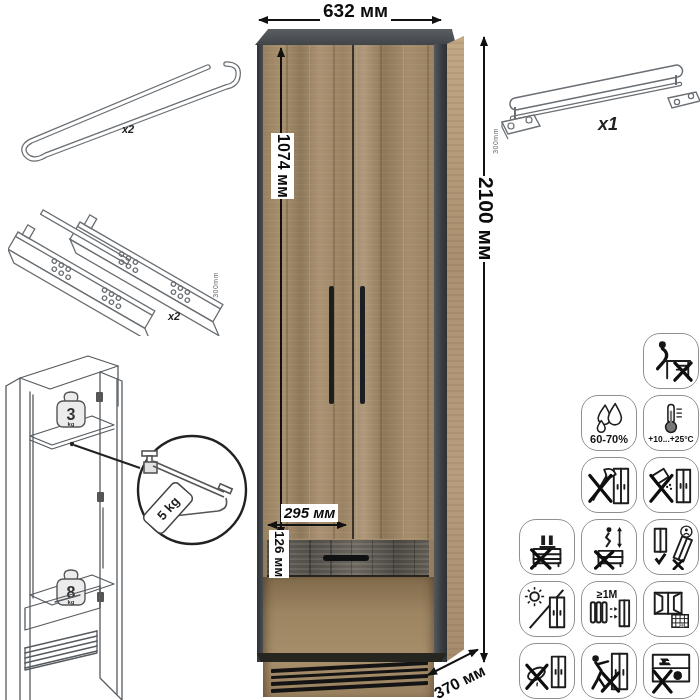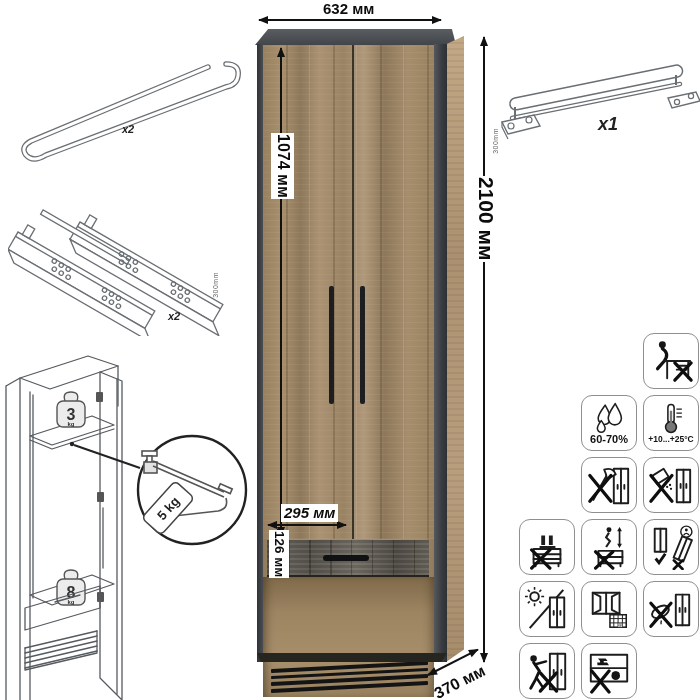--- a/index.html
+++ b/index.html
@@ -63,40 +63,40 @@
       repeating-linear-gradient(0deg,rgba(0,0,0,.06) 0 2px,transparent 2px 6px),
       linear-gradient(180deg,#c2a885,#ab916f 35%,#b89e7c 70%,#a68c6a);
     clip-path:polygon(0 1.3%,100% 0,100% 98%,0 100%);}
   
   .d370-line{position:absolute;left:428px;top:674px;width:56px;transform:rotate(-27deg);transform-origin:left center;}
   .d370-lab{position:absolute;left:433px;top:687px;transform:rotate(-27deg);transform-origin:left center;
     background:transparent;}
   
   .grid{position:absolute;left:519px;top:333px;display:grid;
     grid-template-columns:repeat(3,56px);grid-auto-rows:56px;gap:6px;}
-  .cell{border:1.6px solid #8f8f8f;border-radius:11px;background:#fff;
+  .cell{border:1.6px solid #8f8f8f;border-radius:17px;background:#fff;
     display:flex;flex-direction:column;align-items:center;justify-content:center;box-sizing:border-box;}
   .cell.empty{visibility:hidden;}
   svg.ic{width:46px;height:46px;display:block;}
   svg.ic.withlabel{width:40px;height:31px;}
   .cl{font-size:11px;font-weight:700;color:#111;line-height:1;margin-top:1px;white-space:nowrap;}
   .cl.small{font-size:8.5px;}
   .x{stroke:#0e0e0e;stroke-width:3.4;stroke-linecap:round;fill:none;}
   .s{stroke:#1d1d1d;stroke-width:2;fill:none;stroke-linecap:round;stroke-linejoin:round;}
   .sf{stroke:#1d1d1d;stroke-width:2;fill:#fff;stroke-linejoin:round;}
   .fb{fill:#161616;stroke:none;}
   .ln{stroke:#565b60;stroke-width:1.3;fill:none;stroke-linecap:round;stroke-linejoin:round;}
 </style>
 </head>
 <body>
 
 <div class="stage">
 
   <div class="dh" style="left:259px;top:19px;width:182px;"></div>
-  <div class="dlab" style="left:320px;top:0px;font-size:15px;">632 мм</div>
+  <div class="dlab" style="left:320px;top:0px;font-size:19px;">632 мм</div>
 
   <div class="top-panel"></div>
   <div class="side-panel"></div>
   <div class="front">
     <div class="edge-l"></div>
     <div class="edge-r"></div>
     <div class="doors">
       <div class="door-gap"></div>
       <div class="handle" style="left:66px;top:241px;"></div>
       <div class="handle" style="left:97px;top:241px;"></div>
@@ -352,20 +352,32 @@
       <svg class="ic" viewBox="0 0 48 48">
         <circle cx="11" cy="11" r="4.5" class="s" stroke-width="1.8"></circle>
         <path d="M11,4 V1 M11,18 V21 M4,11 H1 M18,11 H21 M6,6 L4,4 M16,6 L18,4 M6,16 L4,18 M16,16 L18,18" stroke="#1d1d1d" stroke-width="1.6"></path>
         <line x1="41" y1="4" x2="6" y2="44" stroke="#1d1d1d" stroke-width="2.2"></line>
         <rect x="27" y="12" width="15" height="31" class="sf"></rect>
         <path class="s" d="M34.5,12 V43 M31,26 v4 M38,26 v4"></path>
       </svg>
     </div>
     <div class="cell">
       <svg class="ic" viewBox="0 0 48 48">
+        <text x="22" y="12" font-size="11" font-weight="bold" fill="#111" text-anchor="middle" font-family="Liberation Sans, sans-serif">≥1M</text>
+        <rect x="5" y="17" width="4.5" height="21" rx="2" class="s" stroke-width="1.6"></rect>
+        <rect x="11" y="17" width="4.5" height="21" rx="2" class="s" stroke-width="1.6"></rect>
+        <rect x="17" y="17" width="4.5" height="21" rx="2" class="s" stroke-width="1.6"></rect>
+        <path d="M25,24 h5 M25,32 h5" stroke="#1d1d1d" stroke-width="1.6" stroke-dasharray="2.5 2"></path>
+        <path d="M33,24 l-3.5,-2.2 v4.4 z M33,32 l-3.5,-2.2 v4.4 z" class="fb"></path>
+        <rect x="35" y="15" width="10" height="27" class="sf"></rect>
+        <path class="s" d="M40,15 V42" stroke-width="1.6"></path>
+      </svg>
+    </div>
+    <div class="cell">
+      <svg class="ic" viewBox="0 0 48 48">
         <rect x="7" y="7" width="28" height="22" class="s" stroke-width="1.8"></rect>
         <path class="s" d="M21,7 V29" stroke-width="1.6"></path>
         <path class="s" d="M7,7 L15,11 V25 L7,29 M35,7 L27,11 V25 L35,29" stroke-width="1.4"></path>
         <rect x="25" y="30" width="17" height="13" fill="#fff" stroke="#1d1d1d" stroke-width="1.6"></rect>
         <path d="M29,30 V43 M33.5,30 V43 M38,30 V43 M25,34 H42 M25,38.5 H42" stroke="#1d1d1d" stroke-width="1"></path>
         <rect x="33.5" y="38.5" width="4.5" height="4.5" fill="#888"></rect>
         <text x="35.7" y="42.4" font-size="3.6" fill="#fff" text-anchor="middle">21</text>
       </svg>
     </div>
 

